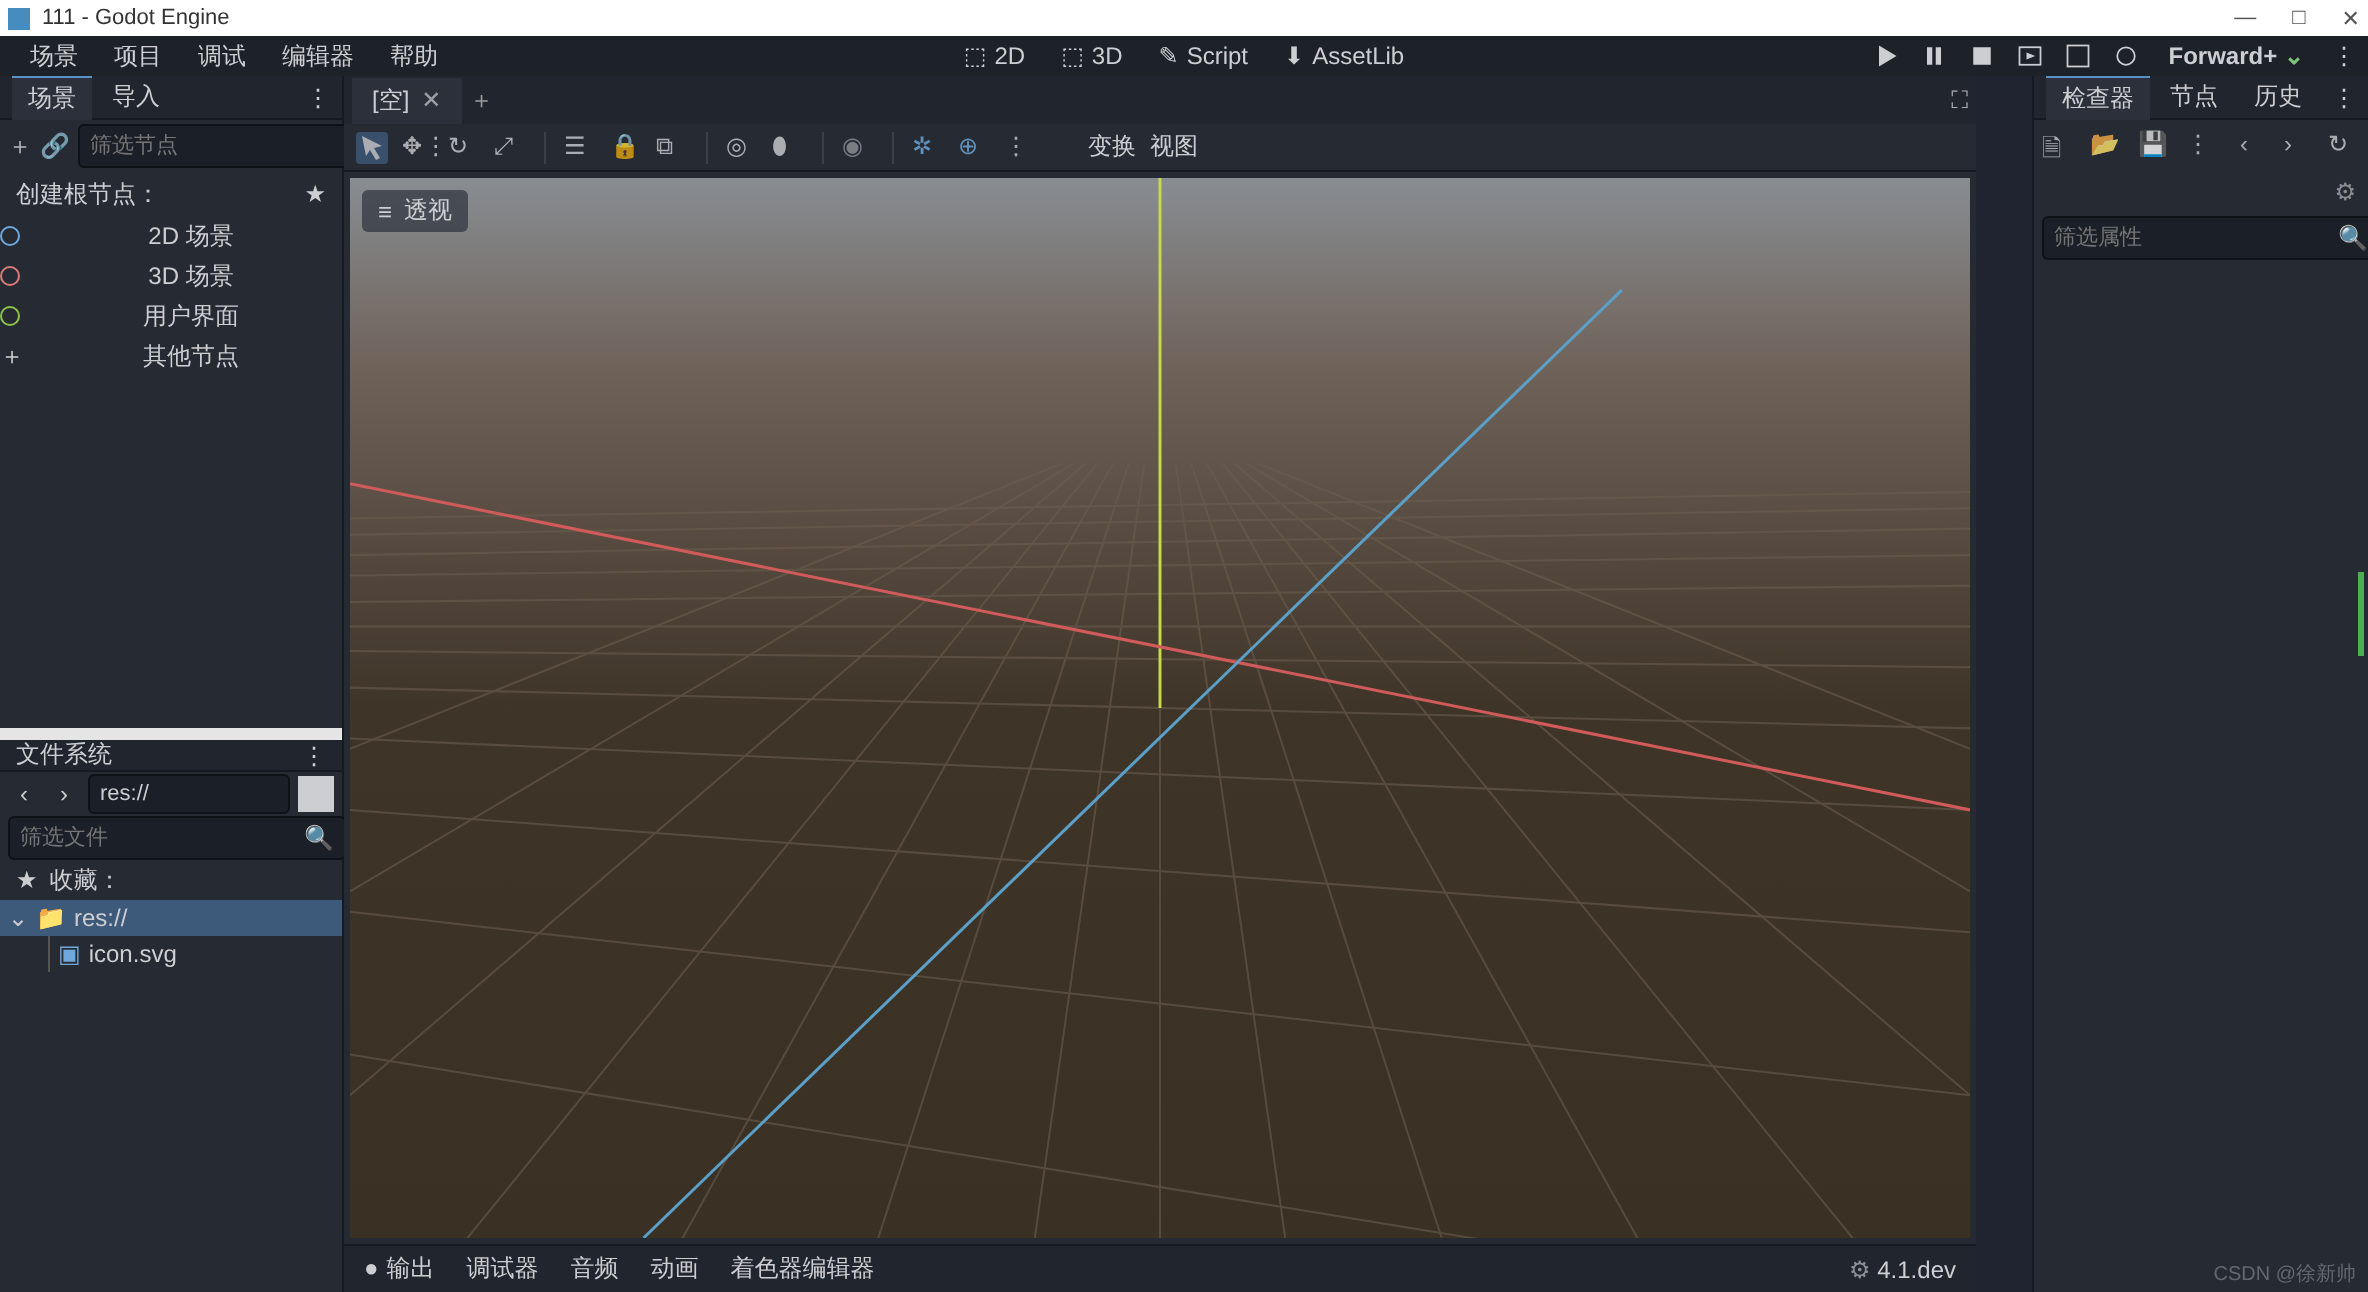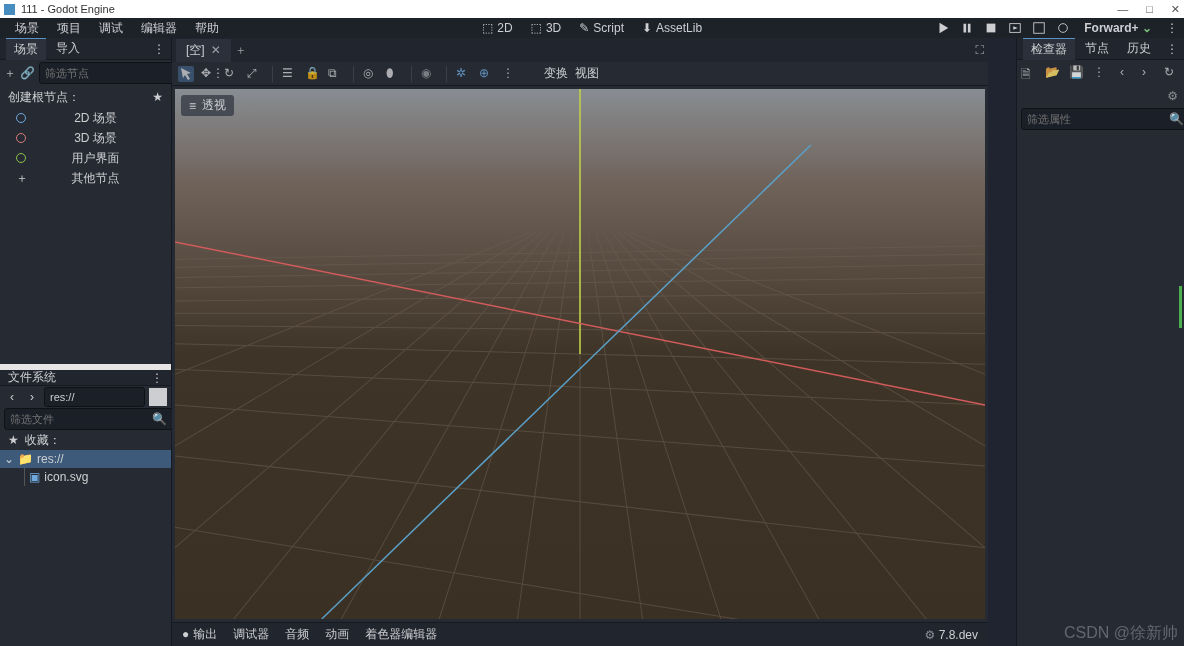--- a/index.html
+++ b/index.html
@@ -20,21 +20,21 @@
 .leftcol { width:172px; display:flex; flex-direction:column; background:#262b33; border-right:1px solid #151a22; }
 .panelhdr { height:22px; background:#21252d; border-bottom:1px solid #151a22; display:flex; align-items:center; padding:0 6px; gap:2px; }
 .panelhdr .tab { padding:2px 8px; cursor:pointer; }
 .panelhdr .tab.active { background:#2b303a; border-top:2px solid #5793c7; }
 .panelhdr .dots { margin-left:auto; cursor:pointer; }
 .toolbar { height:26px; display:flex; align-items:center; padding:0 4px; gap:4px; }
 .toolbar .btn { width:18px; height:18px; cursor:pointer; display:flex; align-items:center; justify-content:center; opacity:.85; }
 .searchbox { flex:1; background:#1b1f27; border:1px solid #0e1116; border-radius:3px; height:22px; display:flex; align-items:center; padding:0 5px; }
 .searchbox input { background:none; border:none; outline:none; flex:1; color:#ccc; font-size:11px; }
 .createlabel { height:22px; display:flex; align-items:center; padding:0 8px; justify-content:space-between; }
-.rootitem { height:20px; display:flex; align-items:center; padding:0 16px; gap:10px; cursor:pointer; }
+.rootitem { height:20px; display:flex; align-items:center; padding:0 0; gap:10px; cursor:pointer; }
 .rootitem .bullet { width:10px; height:10px; border-radius:50%; border:1.5px solid; }
 .rootitem .lbl { flex:1; text-align:center; }
 .fshdr { height:22px; background:#21252d; border-top:6px solid #e5e5e5; border-bottom:1px solid #151a22; display:flex; align-items:center; padding:0 8px; }
 .navrow { height:22px; display:flex; align-items:center; padding:0 4px; gap:4px; }
 .navrow .navbtn { width:16px; height:16px; cursor:pointer; display:flex; align-items:center; justify-content:center; }
 .pathbox { flex:1; background:#1b1f27; border:1px solid #0e1116; border-radius:3px; height:20px; display:flex; align-items:center; padding:0 5px; font-size:11px; }
 .splitbtn { width:18px; height:18px; background:#cdced2; cursor:pointer; }
 .favrow { height:20px; display:flex; align-items:center; padding:0 8px; gap:6px; }
 .treerow { height:18px; display:flex; align-items:center; padding:0 4px; gap:4px; cursor:pointer; font-size:11px; }
 .treerow.sel { background:#3d5a7a; }
@@ -50,21 +50,21 @@
 .canvas3d svg { position:absolute; inset:0; width:100%; height:100%; }
 .perspbtn { position:absolute; top:6px; left:6px; background:rgba(50,55,65,0.75); padding:2px 8px; border-radius:3px; display:flex; gap:6px; align-items:center; cursor:pointer; font-size:11px; }
 .bottombar { height:24px; background:#21252d; border-top:1px solid #151a22; display:flex; align-items:center; padding:0 10px; gap:16px; }
 .bottombar .bitem { cursor:pointer; }
 .bottombar .bitem.output::before { content:"●"; color:#cdced2; margin-right:4px; }
 .bottombar .ver { margin-left:auto; color:#8a8f99; }
 .rightcol { width:168px; background:#262b33; border-left:1px solid #151a22; display:flex; flex-direction:column;margin-left:28px; }
 .rtoolbar { height:26px; display:flex; align-items:center; padding:0 4px; gap:8px; }
 .rtoolbar .rbtn { width:16px; height:16px; cursor:pointer; opacity:.8; }
 .rtoolbar .rnav { margin-left:auto; display:flex; gap:6px; }
-.watermark { position:fixed; right:6px; bottom:2px; color:#8a8f99; font-size:16px; opacity:.6; }
+.watermark { position:fixed; right:6px; bottom:2px; color:#8a8f99; font-size:10px; opacity:.6; }
 svg.ico16 { width:14px; height:14px; }
 .greenbar { position:fixed; right:2px; top:286px; width:3px; height:42px; background:#4caf50; }
 .plusbtn { width:16px; height:16px; cursor:pointer; opacity:.7; display:flex; align-items:center; justify-content:center; }
 .expand { margin-left:auto; cursor:pointer; opacity:.8; }
 </style>
 </head>
 <body>
 
 <div class="titlebar">
   <div class="icon"></div>
@@ -270,21 +270,21 @@
         <span>≡</span>
           <span>透视</span>
       </div>
     </div>
     <div class="bottombar">
       <span class="bitem output">输出</span>
       <span class="bitem">调试器</span>
       <span class="bitem">音频</span>
       <span class="bitem">动画</span>
       <span class="bitem">着色器编辑器</span>
-      <span class="ver">⚙ <span>7.8.dev</span></span>
+      <span class="ver">⚙ <span>4.1.dev</span></span>
     </div>
   </div>
 
   <div class="rightcol">
     <div class="panelhdr">
       <div class="tab active">检查器</div>
       <div class="tab">节点</div>
       <div class="tab">历史</div>
       <div class="dots">⋮</div>
     </div>

